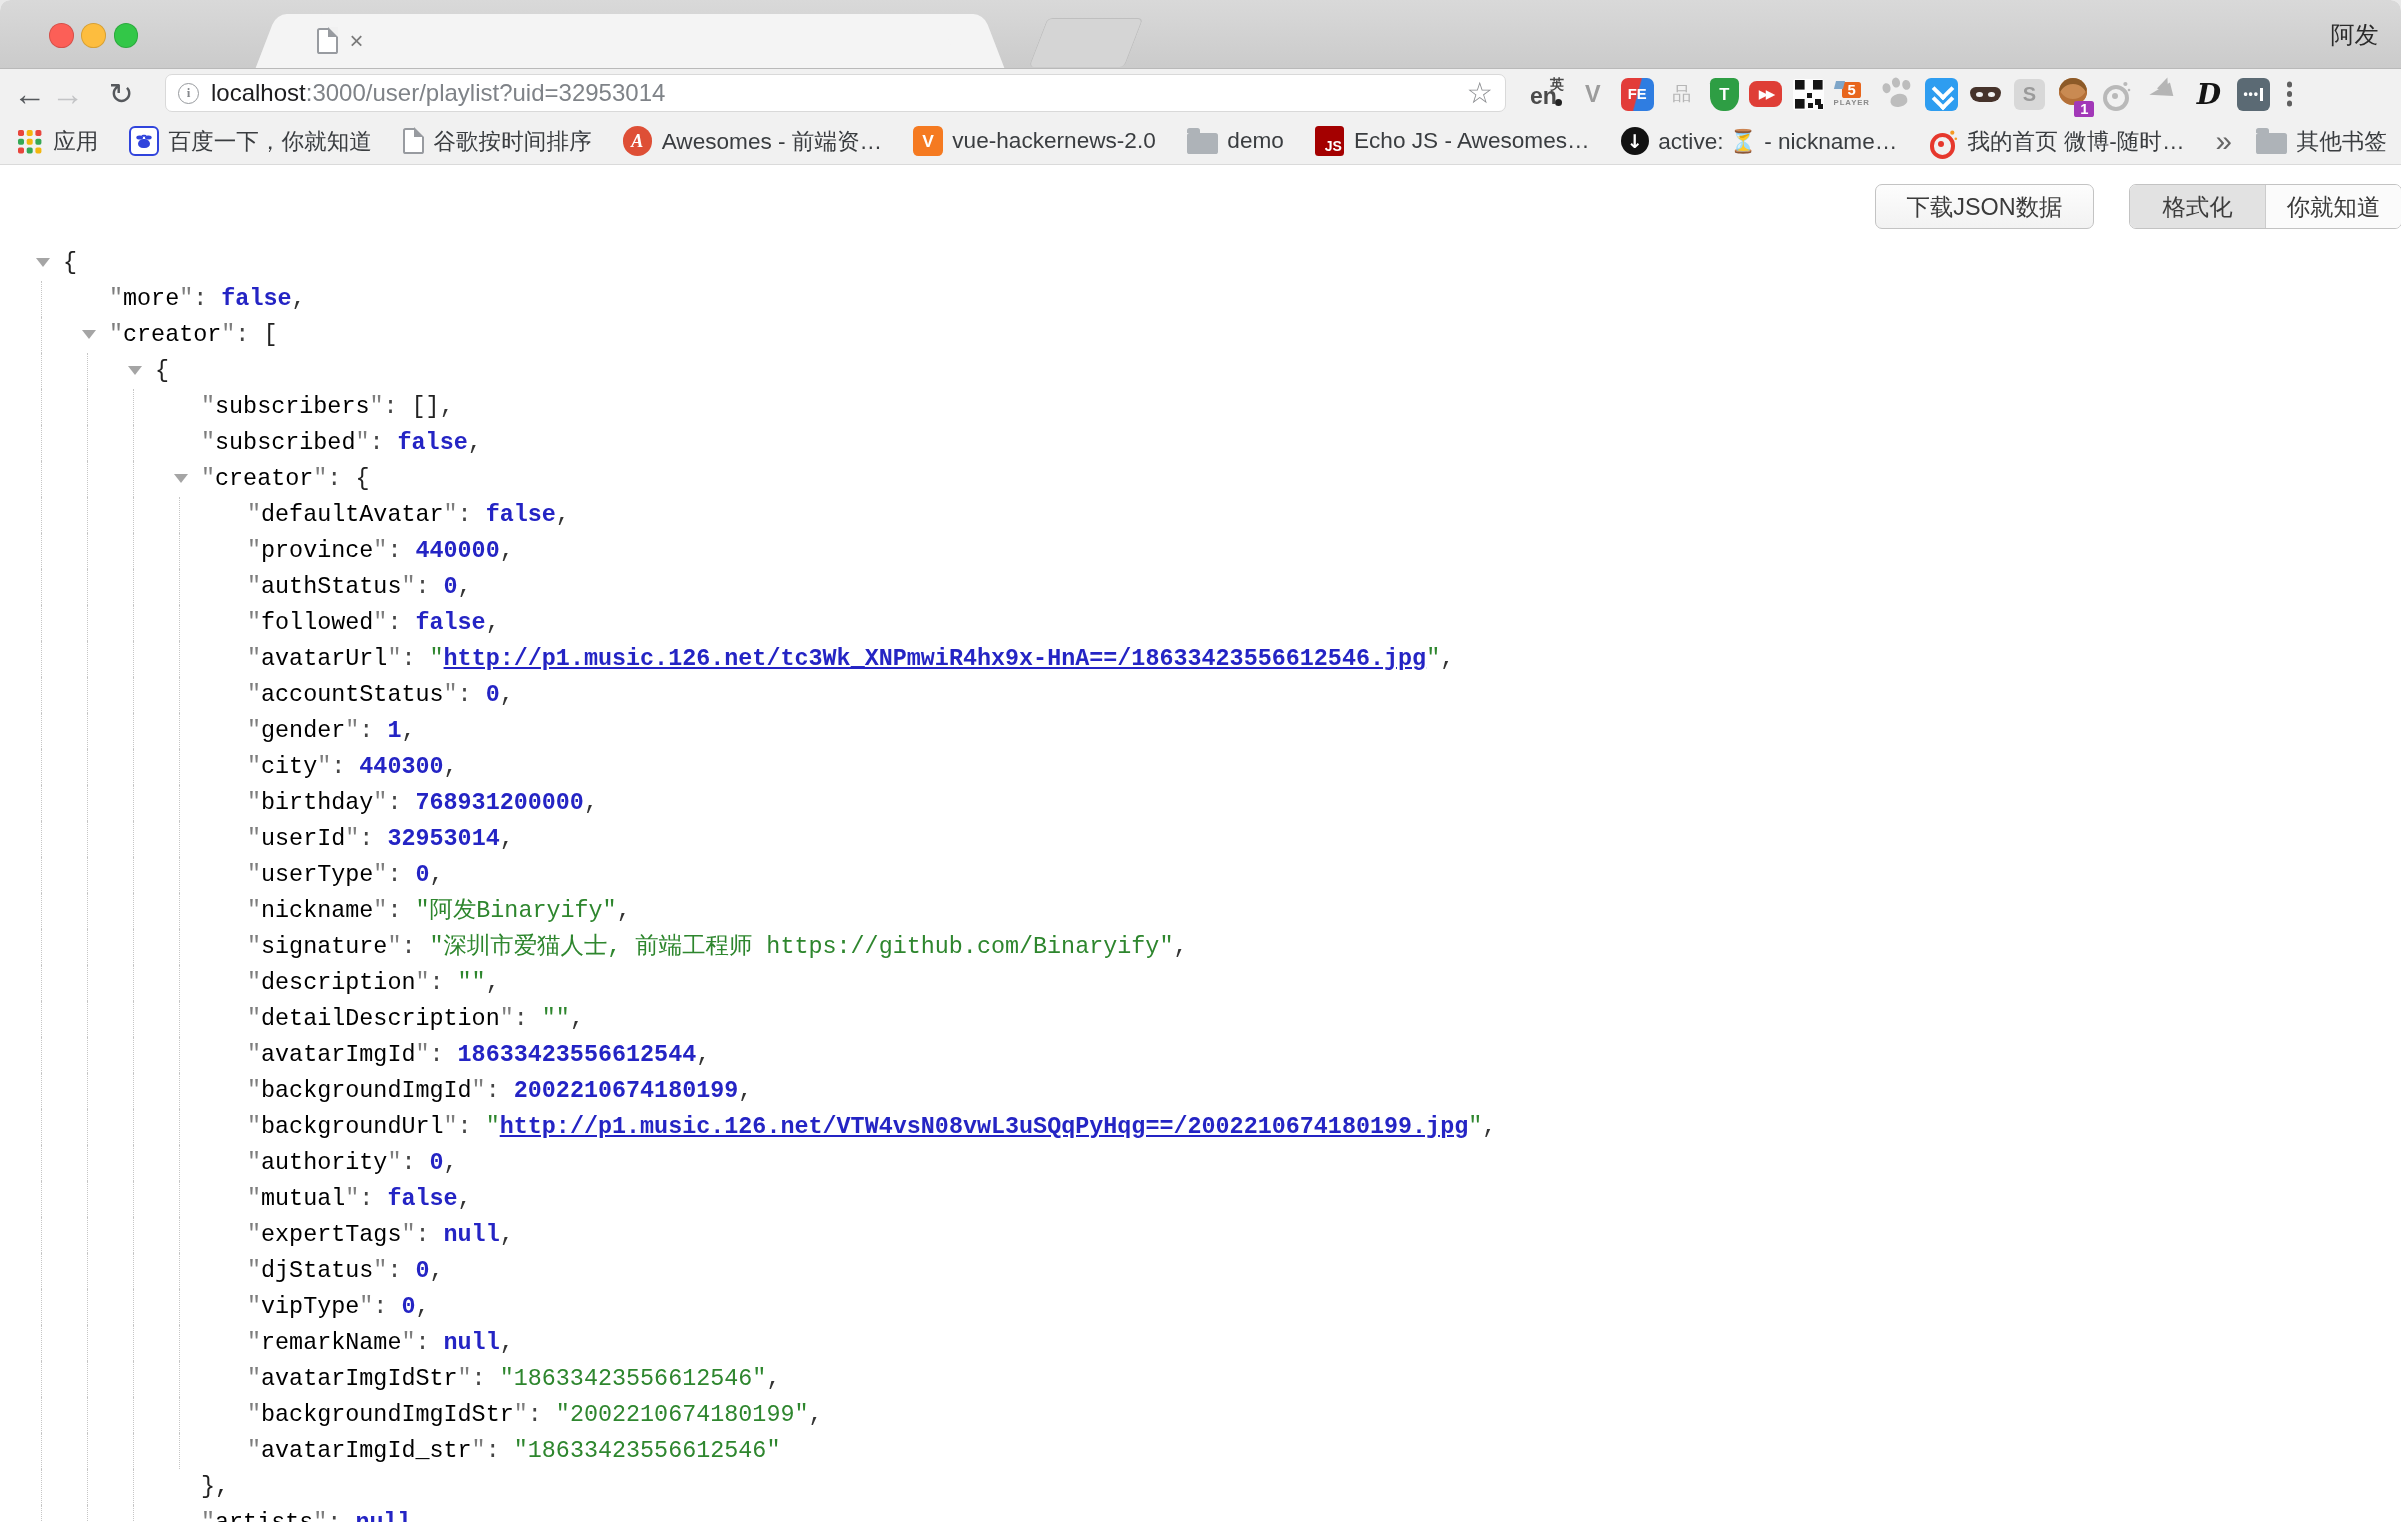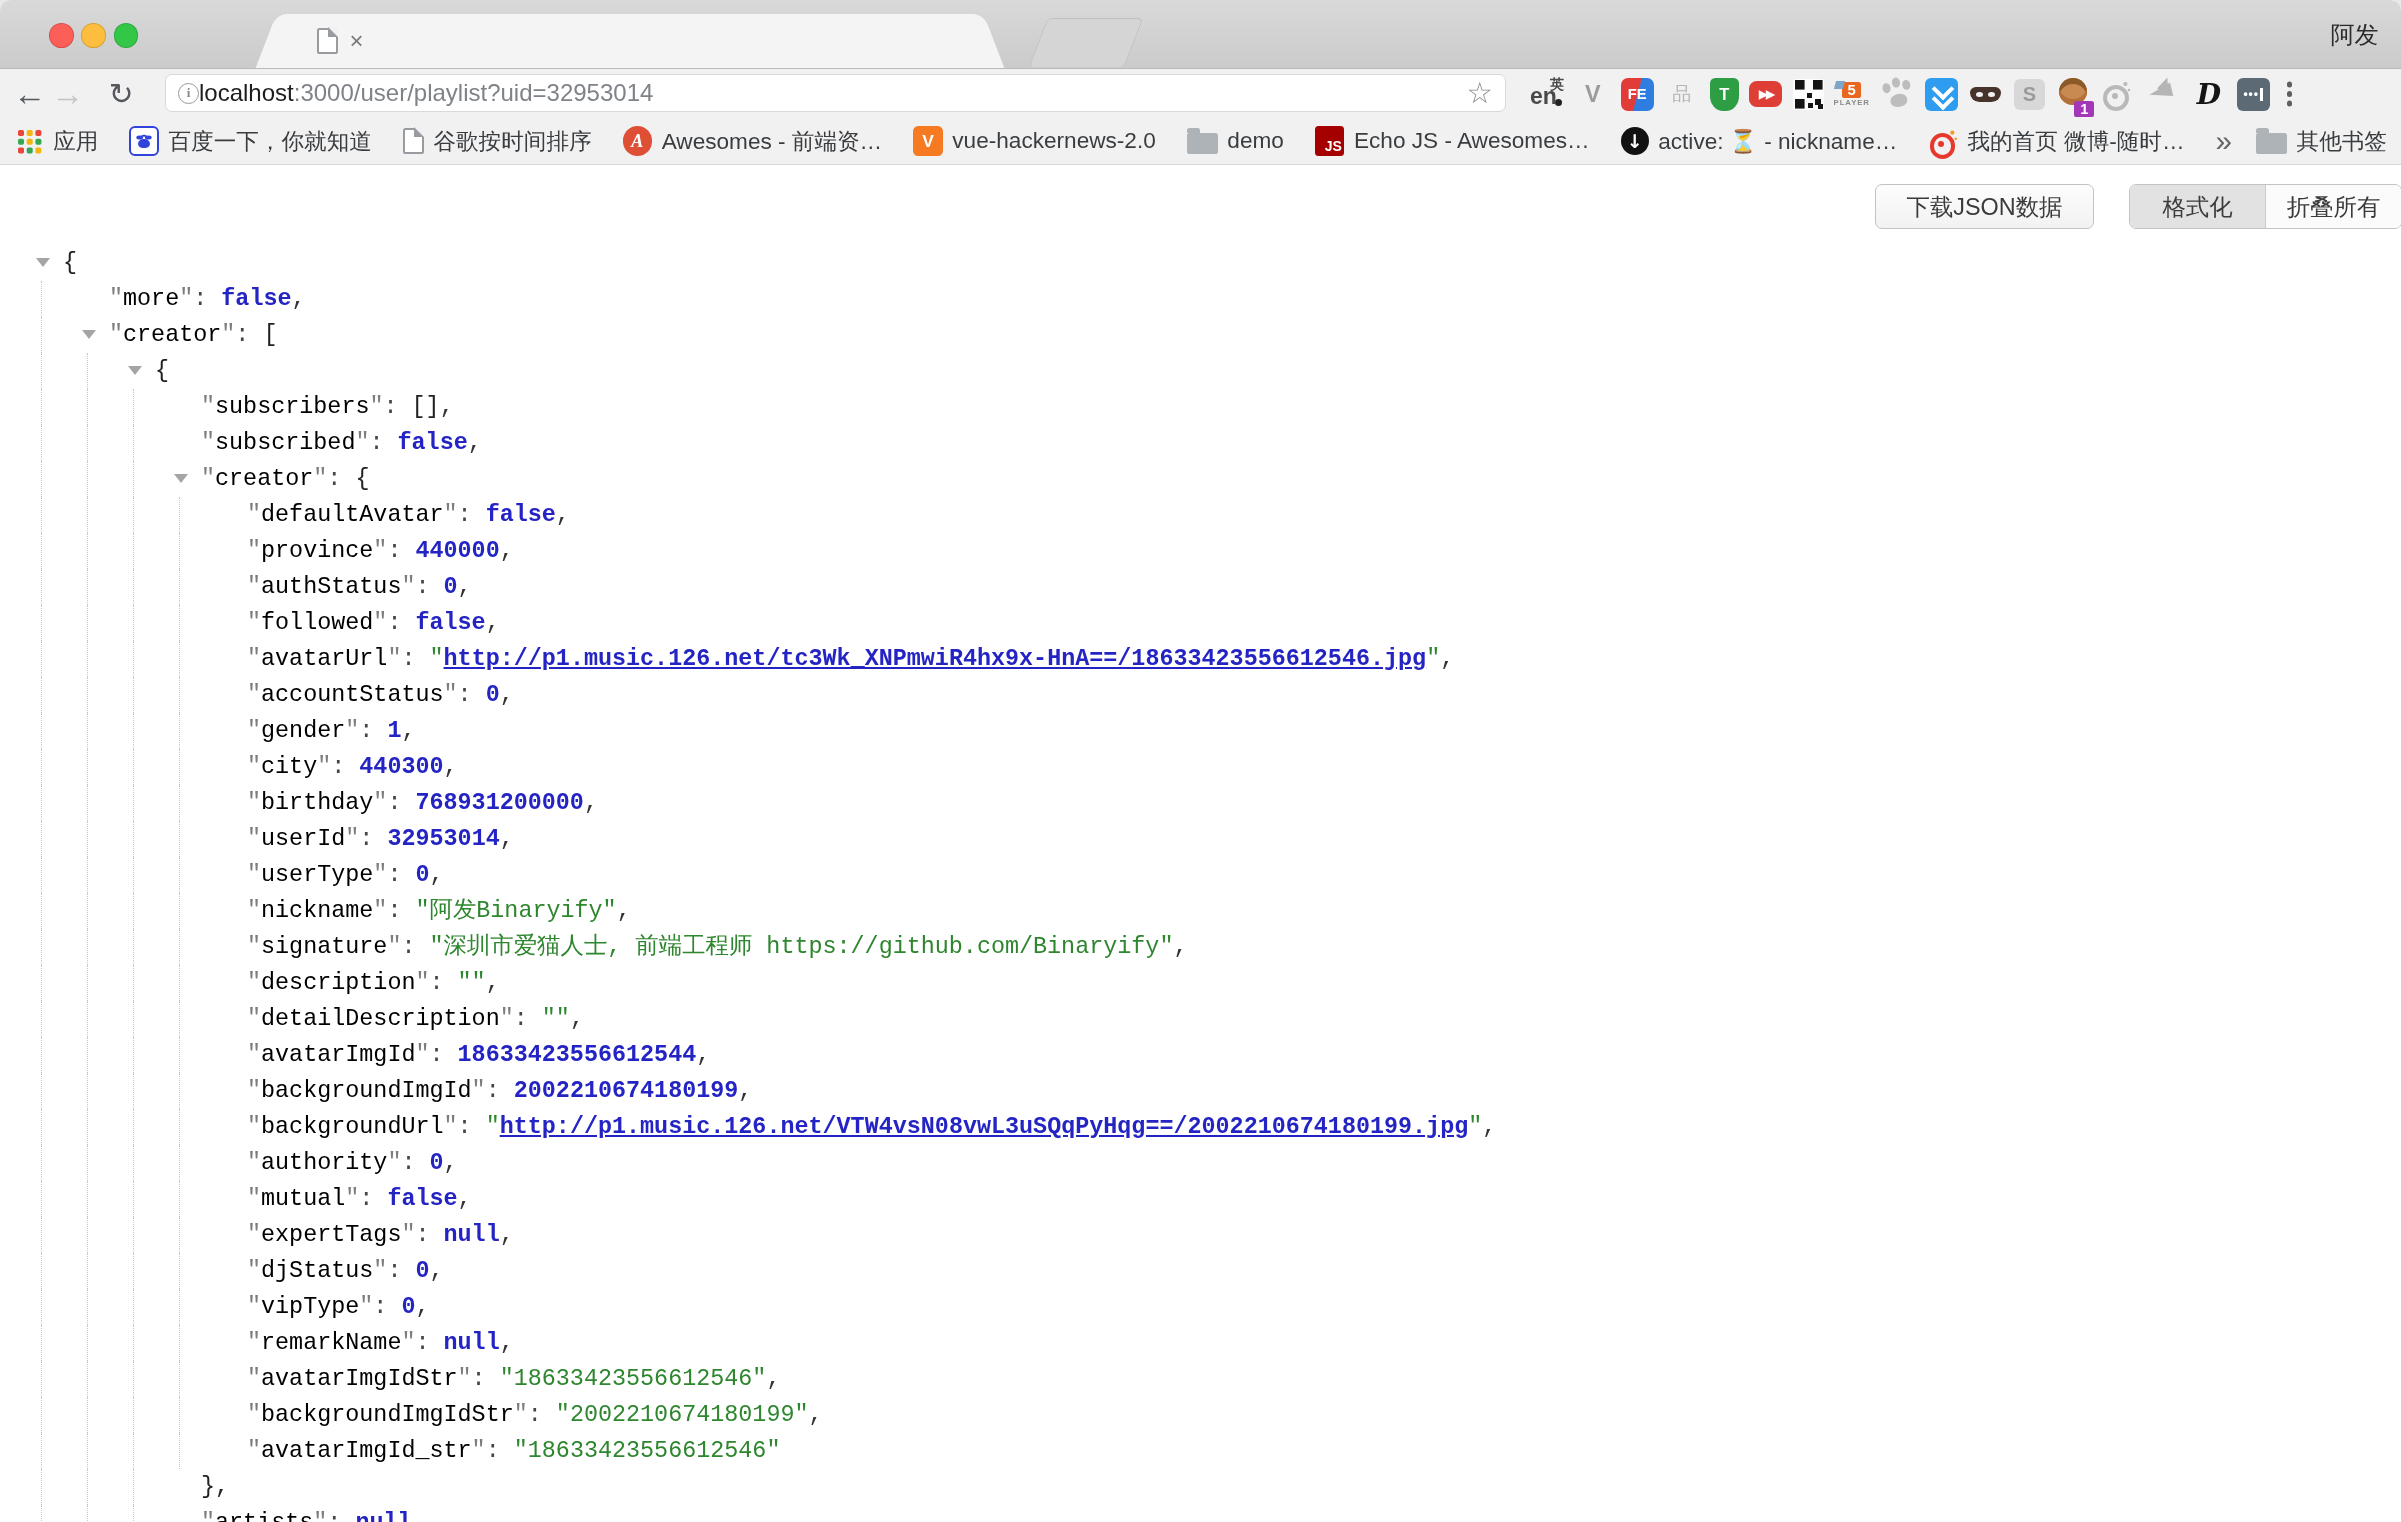--- a/index.html
+++ b/index.html
@@ -29,21 +29,21 @@
           border-color:#f1f1f1 #f1f1f1 #989ba0 #989ba0;}
   
   .toolbar{position:absolute;left:0;top:68px;width:100%;height:50px;background:#f1f1f1;
            border-top:0.9px solid #b9b9b9;display:flex;align-items:center;}
   .navbtn{font-size:33px;line-height:50px;width:38px;text-align:center;flex:none;}
   .nav-back{color:#55585c;margin-left:10.4px;} .nav-fwd{color:#c3c4c6;} .nav-reload{color:#55585c;margin-left:15.6px;font-size:29.5px;}
   .urlbox{position:absolute;left:165px;top:5.2px;width:1341px;height:38px;background:#fff;
           border:1.7px solid #d9d9d9;border-radius:7px;display:flex;align-items:center;padding:0 12px;box-sizing:border-box;}
   .info-ic{width:19px;height:19px;border:1.7px solid #96999d;border-radius:50%;color:#85888c;
            font:bold 13px "Liberation Serif",serif;display:flex;align-items:center;justify-content:center;flex:none;}
-  .urltext{font-size:24px;white-space:nowrap;}
+  .urltext{margin-left:12px;font-size:24px;white-space:nowrap;}
   .urltext .host{color:#1d1d1f;} .urltext .rest{color:#7f8388;}
   .star-ic{margin-left:auto;font-size:29.5px;color:#8c8e91;}
   
   .extrow{position:absolute;left:1530px;top:0;height:50px;display:flex;align-items:center;gap:10.4px;}
   .ext{position:relative;width:35px;height:38px;display:flex;align-items:center;justify-content:center;flex:none;}
   .ext .t{font:bold 16.5px "Liberation Sans",sans-serif;color:#fff;}
   .ext-translate .t{position:absolute;left:0;bottom:2.6px;color:#4a4a4a;font-size:23px;}
   .ext-translate .t2{position:absolute;right:0.9px;top:0.9px;color:#4a4a4a;font-size:14px;font-weight:bold;}
   .ext-translate::before{content:"";position:absolute;right:3.5px;bottom:7px;width:7px;height:7px;background:#222;border-radius:50%;}
   .ext-vue .t{color:#9b9b9b;font-size:23.4px;}
@@ -258,21 +258,21 @@
     <span class="bm-other">
       <span class="ic-folder"></span>
       <span class="bm-label">其他书签</span>
     </span>
   </div>
 
   <div class="content">
     <div class="btn-download">下载JSON数据</div>
     <div class="seggroup">
       <div class="seg seg-format">格式化</div>
-      <div class="seg seg-collapse">折叠所有</div>
+      <div class="seg seg-collapse">你就知道</div>
     </div>
     <div class="json">
         <div class="jline"><span class="jarr" style="left: 36px;"></span><span class="jcontent" style="padding-left: 63px;"><span class="jbrace">{</span></span></div>
         <div class="jline"><span class="jguide" style="left: 41px;"></span><span class="jcontent" style="padding-left: 109px;"><span class="jq">"</span><span class="jkey">more</span><span class="jq">"</span><span class="jcolon">: </span><span class="jblue">false</span><span class="jcomma">,</span></span></div>
         <div class="jline"><span class="jguide" style="left: 41px;"></span><span class="jarr" style="left: 82px;"></span><span class="jcontent" style="padding-left: 109px;"><span class="jq">"</span><span class="jkey">creator</span><span class="jq">"</span><span class="jcolon">: </span><span class="jbrace">[</span></span></div>
         <div class="jline"><span class="jguide" style="left: 41px;"></span><span class="jguide" style="left: 87px;"></span><span class="jarr" style="left: 128px;"></span><span class="jcontent" style="padding-left: 155px;"><span class="jbrace">{</span></span></div>
         <div class="jline"><span class="jguide" style="left: 41px;"></span><span class="jguide" style="left: 87px;"></span><span class="jguide" style="left: 133px;"></span><span class="jcontent" style="padding-left: 201px;"><span class="jq">"</span><span class="jkey">subscribers</span><span class="jq">"</span><span class="jcolon">: </span><span class="jbrace">[]</span><span class="jcomma">,</span></span></div>
         <div class="jline"><span class="jguide" style="left: 41px;"></span><span class="jguide" style="left: 87px;"></span><span class="jguide" style="left: 133px;"></span><span class="jcontent" style="padding-left: 201px;"><span class="jq">"</span><span class="jkey">subscribed</span><span class="jq">"</span><span class="jcolon">: </span><span class="jblue">false</span><span class="jcomma">,</span></span></div>
         <div class="jline"><span class="jguide" style="left: 41px;"></span><span class="jguide" style="left: 87px;"></span><span class="jguide" style="left: 133px;"></span><span class="jarr" style="left: 174px;"></span><span class="jcontent" style="padding-left: 201px;"><span class="jq">"</span><span class="jkey">creator</span><span class="jq">"</span><span class="jcolon">: </span><span class="jbrace">{</span></span></div>
         <div class="jline"><span class="jguide" style="left: 41px;"></span><span class="jguide" style="left: 87px;"></span><span class="jguide" style="left: 133px;"></span><span class="jguide" style="left: 179px;"></span><span class="jcontent" style="padding-left: 247px;"><span class="jq">"</span><span class="jkey">defaultAvatar</span><span class="jq">"</span><span class="jcolon">: </span><span class="jblue">false</span><span class="jcomma">,</span></span></div>

